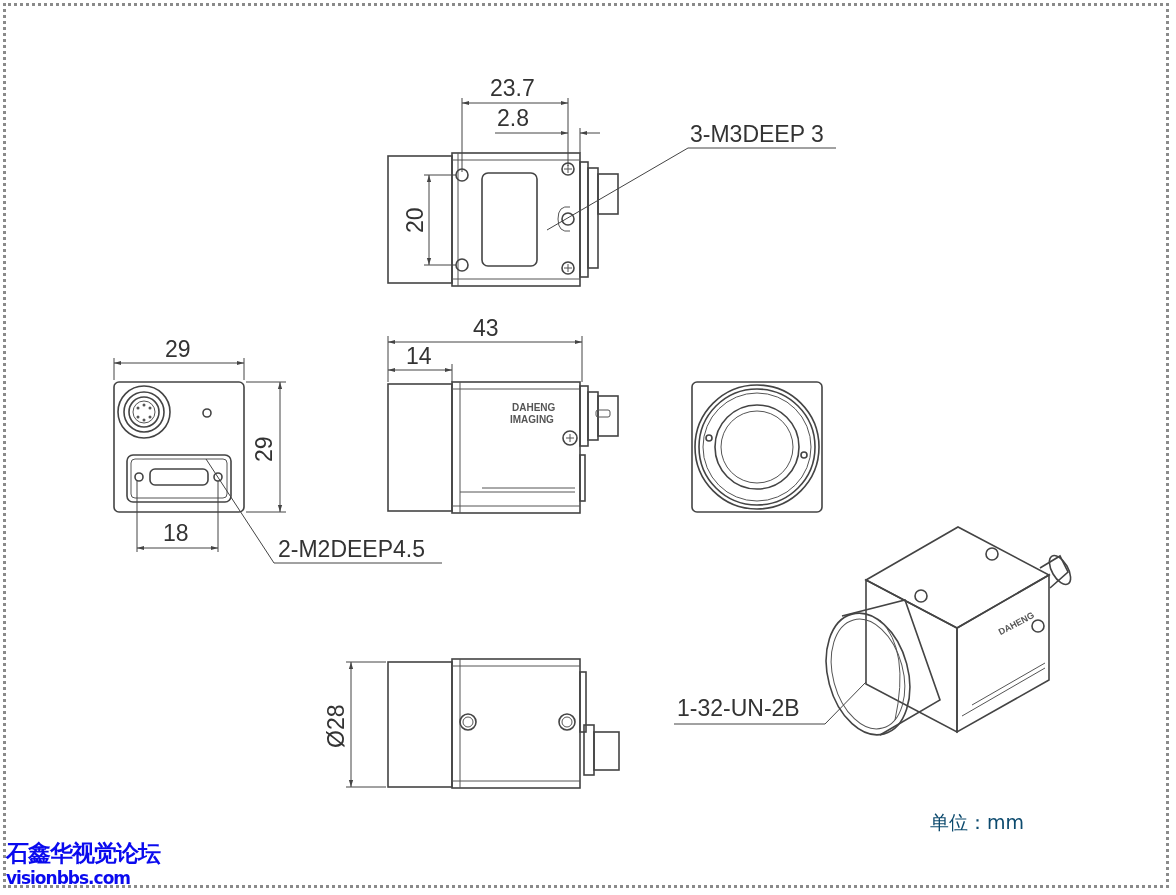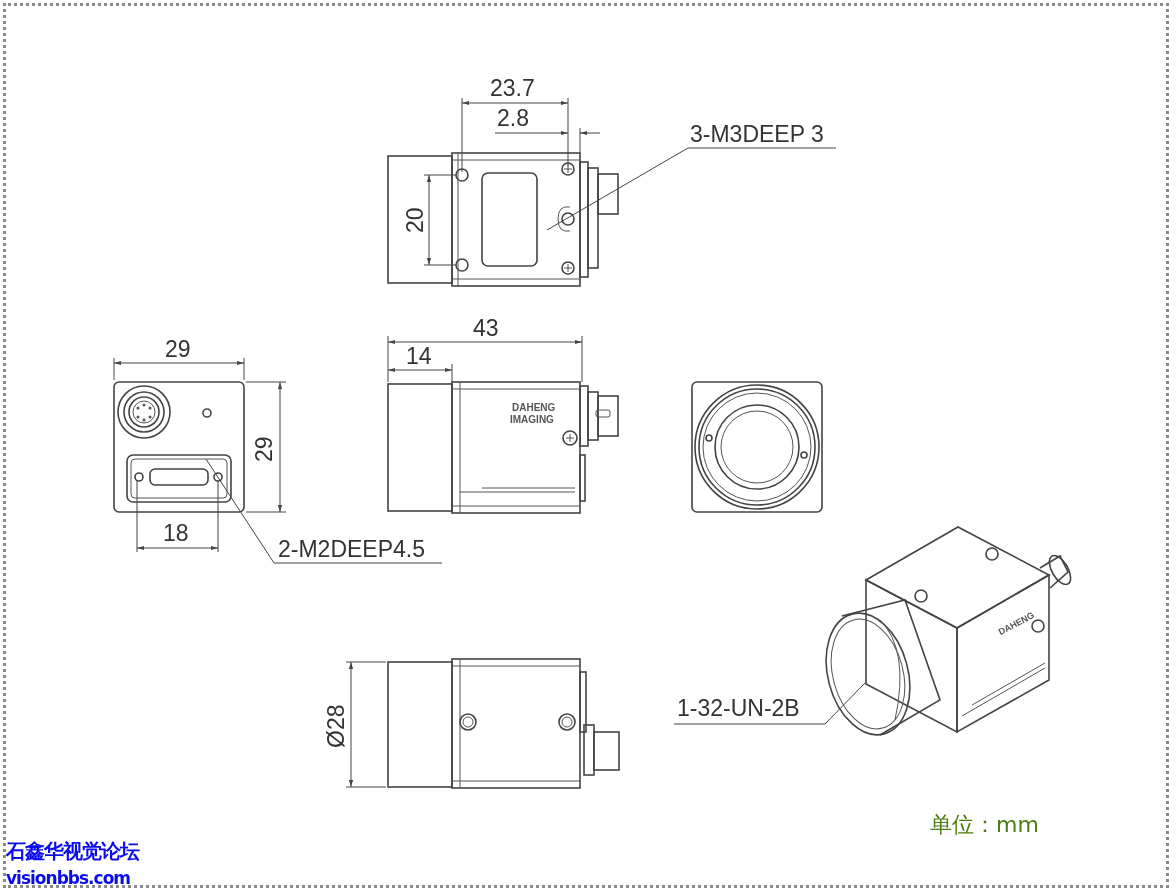--- a/index.html
+++ b/index.html
@@ -4,22 +4,22 @@
 <style>
   html,body{margin:0;padding:0;background:#fff;}
   body{width:1176px;height:895px;position:relative;overflow:hidden;font-family:"Liberation Sans",sans-serif;}
   .frame{position:absolute;left:3px;top:3px;width:1166px;height:885px;border:3px dotted #8a8a8a;box-sizing:border-box;}
   svg{position:absolute;left:0;top:0;}
   .dim{font-family:"Liberation Sans",sans-serif;font-size:23px;fill:#333;}
   .note{font-family:"Liberation Sans",sans-serif;font-size:23px;fill:#333;}
   .ln{stroke:#444;fill:none;stroke-width:1.6;}
   .th{stroke:#555;fill:none;stroke-width:1;}
   .dl{stroke:#444;fill:none;stroke-width:1;}
-  .unit{position:absolute;left:930px;top:810px;font-size:22px;color:#4d7c0f;font-family:"DejaVu Sans",sans-serif;}
-  .wm1{position:absolute;left:6px;top:838px;font-size:20px;font-weight:bold;color:#0a0aee;font-family:"DejaVu Sans",sans-serif;letter-spacing:-1px;}
+  .unit{position:absolute;left:930px;top:810px;font-size:19px;color:#0c4a6e;font-family:"DejaVu Sans",sans-serif;}
+  .wm1{position:absolute;left:6px;top:838px;font-size:23px;font-weight:bold;color:#0a0aee;font-family:"DejaVu Sans",sans-serif;letter-spacing:-1px;}
   .wm2{position:absolute;left:6px;top:868px;font-size:17px;font-weight:bold;color:#0a0aee;font-family:"DejaVu Sans",sans-serif;letter-spacing:-1px;}
 </style>
 </head>
 <body>
 
 <div class="frame"></div>
 
 <svg width="1176" height="895" viewBox="0 0 1176 895">
   <defs>
     <marker id="arr" viewBox="0 0 10 10" refX="10" refY="5" markerWidth="7" markerHeight="7" orient="auto-start-reverse">

